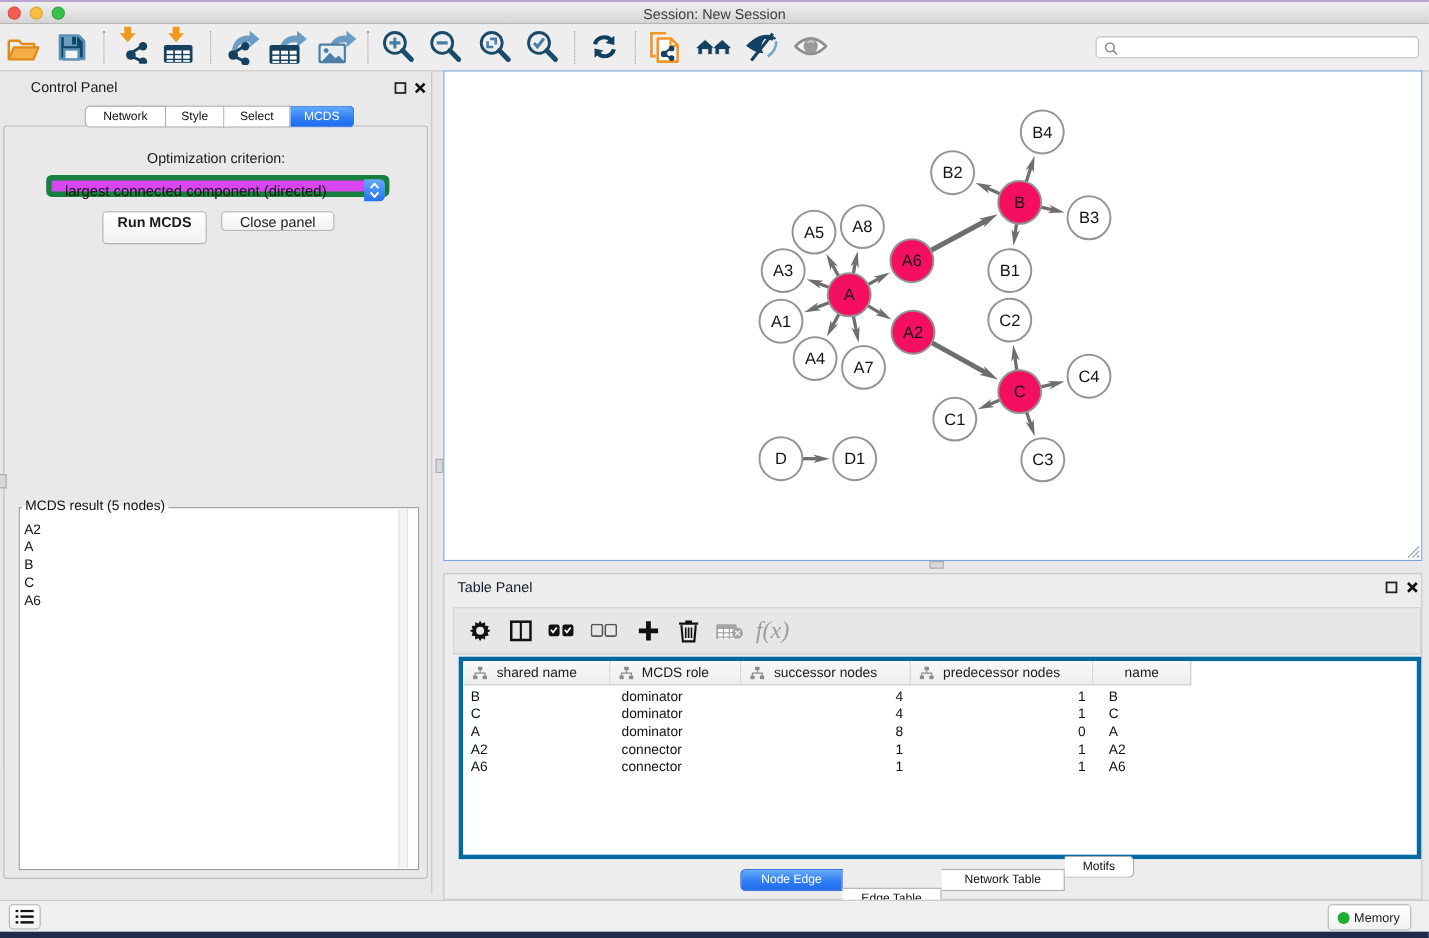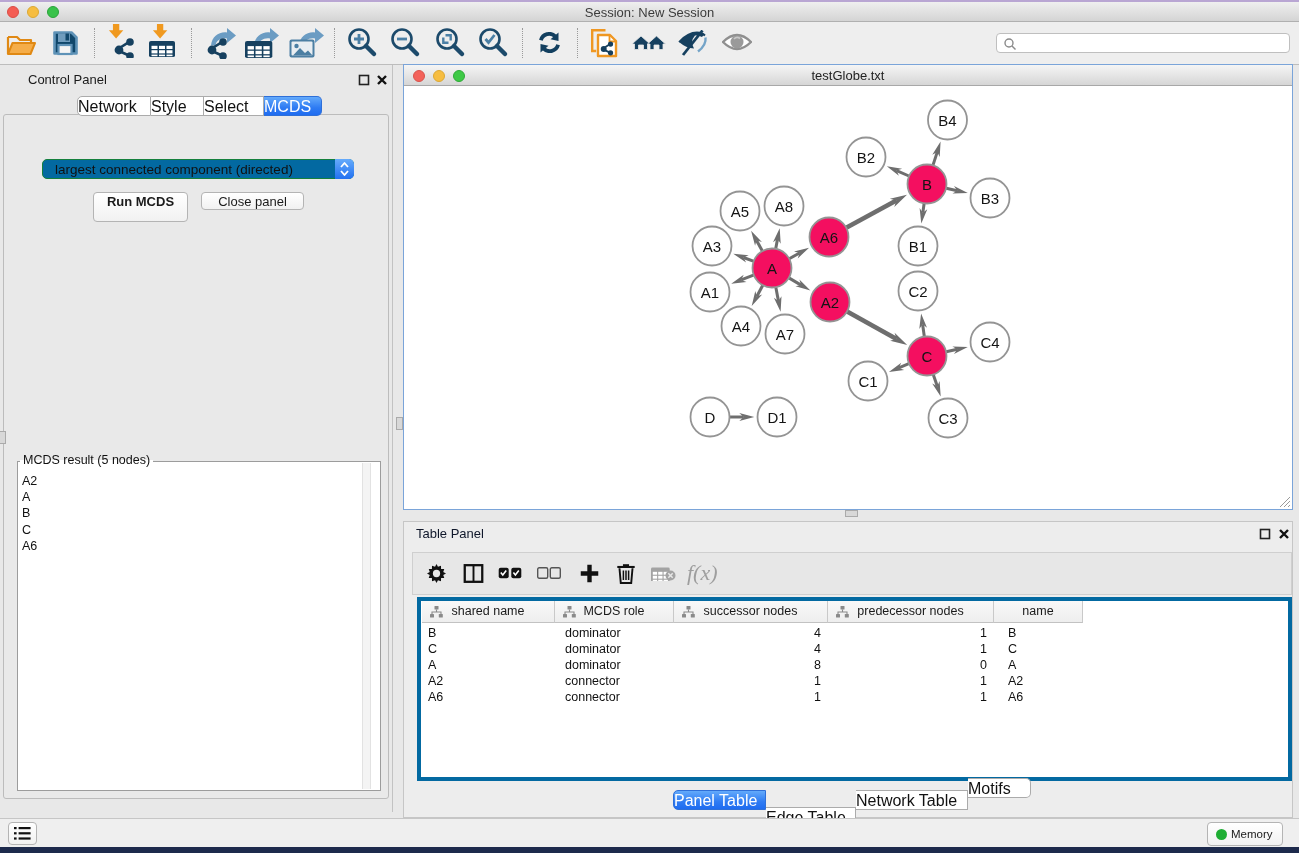--- a/index.html
+++ b/index.html
@@ -1,20 +1,20 @@
 <!DOCTYPE html>
 <html><head><meta charset="utf-8"><style>
 *{margin:0;padding:0;box-sizing:border-box;}
 html,body{width:1299px;height:853px;overflow:hidden;}
 body{font-family:"Liberation Sans",sans-serif;background:#e8e8e8;position:relative;}
 .abs{position:absolute;}
 .light{border-radius:50%;width:12px;height:12px;display:inline-block;}
 .sep{position:absolute;top:28px;height:30px;border-left:1px dotted #9a9a9a;}
 .btn{position:absolute;background:linear-gradient(#ffffff,#f1f1f1);border:1px solid #b4b4b4;border-radius:4px;font-size:13px;color:#1a1a1a;text-align:center;}
-.tab{position:absolute;top:0;height:20px;background:#fff;border:1px solid #ababab;border-left:none;font-size:16px;color:#111;text-align:left;line-height:19px;}
+.tab{position:absolute;top:0;height:20px;background:#fff;border:1px solid #ababab;border-left:none;font-size:11px;color:#111;text-align:center;line-height:19px;}
 .tabsel{background:linear-gradient(#63aafb,#2e7bf3 60%,#1f6cf0);color:#fff;border-color:#2e6fd8;}
 .hcell{position:absolute;top:0;height:22px;background:linear-gradient(#f8f8f8,#eeeeee);border-right:1px solid #c9c9c9;border-bottom:1px solid #c2c2c2;font-size:12.5px;color:#1a1a1a;}
 .hlabel{position:absolute;top:3px;width:100%;text-align:center;}
 .trow{position:absolute;font-size:12.5px;color:#111;white-space:pre;}
 </style></head>
 <body>
 
 <div class="abs" style="left:0;top:0;width:1299px;height:2px;background:#b9a6d3;"></div>
 <div class="abs" style="left:0;top:2px;width:1299px;height:20px;background:linear-gradient(#efefef,#d4d4d4);border-bottom:1px solid #b0b0b0;">
   <span class="light" style="position:absolute;left:7px;top:4px;background:#f45d54;border:0.5px solid #da4e46;"></span>
@@ -196,47 +196,42 @@
   <svg class="abs" style="left:376px;top:9px" width="12" height="12">
       <path d="M2,2 L10,10 M10,2 L2,10" stroke="#111" stroke-width="2.4"></path>
     </svg>
   <div class="abs" style="left:3px;top:49px;width:386px;height:685px;background:#e9e9e9;border:1px solid #bcbcbc;border-radius:3px;"></div>
   <div class="abs" style="left:0;top:31px;width:393px;height:20px;">
       <div class="tab" style="left:77px;width:74px;border-left:1px solid #ababab;border-radius:5px 0 0 5px;">Network</div>
       <div class="tab" style="left:151px;width:53px;">Style</div>
       <div class="tab" style="left:204px;width:60px;">Select</div>
       <div class="tab tabsel" style="left:264px;width:58px;border-radius:0 5px 5px 0;">MCDS</div>
     </div>
-  <div class="abs" style="left:42px;top:94px;width:312px;height:20px;background:#0369a1;border:1px solid #15803d;border-radius:5px;">
+  <div class="abs" style="left:0;top:71px;width:393px;text-align:center;font-size:13px;color:#1a1a1a;">Optimization criterion:</div>
+  <div class="abs" style="left:42px;top:94px;width:312px;height:20px;background:#d946ef;border:5px solid #15803d;border-radius:5px;">
     <div class="abs" style="left:12px;top:2px;font-size:13.5px;color:#111;">largest connected component (directed)</div>
     <div class="abs" style="right:-1px;top:-1px;width:19px;height:20px;background:linear-gradient(#66abfb,#2271f1);border-radius:0 5px 5px 0;">
       <svg width="19" height="20" viewBox="0 0 19 20">
           <path d="M6,8 L9.5,4 L13,8 M6,12 L9.5,16 L13,12" fill="none" stroke="#fff" stroke-width="1.8" stroke-linejoin="round"></path>
         </svg>
     </div>
   </div>
   <div class="btn" style="left:93px;top:127px;width:95px;height:30px;line-height:17px;font-weight:bold;">Run MCDS</div>
   <div class="btn" style="left:201px;top:127px;width:103px;height:18px;line-height:17px;">Close panel</div>
   <div class="abs" style="left:17px;top:396px;width:364px;height:330px;background:#fff;border:1px solid #9c9c9c;"></div>
   <div class="abs" style="left:362px;top:398px;width:9px;height:326px;background:#f4f4f4;border-left:1px solid #e2e2e2;border-right:1px solid #e2e2e2;"></div>
   <div class="abs" style="left:20px;top:388px;font-size:12.5px;color:#111;padding:0 3px;background:linear-gradient(#e9e9e9 50%,#ffffff 50%);">MCDS result (5 nodes)</div>
   <div style="position:absolute;left:22px;top:409px;font-size:12.5px;color:#111;">A2</div>
     <div style="position:absolute;left:22px;top:425px;font-size:12.5px;color:#111;">A</div>
     <div style="position:absolute;left:22px;top:441px;font-size:12.5px;color:#111;">B</div>
     <div style="position:absolute;left:22px;top:458px;font-size:12.5px;color:#111;">C</div>
     <div style="position:absolute;left:22px;top:474px;font-size:12.5px;color:#111;">A6</div>
 </div>
 
 <div class="abs" style="left:403px;top:64px;width:890px;height:446px;border:1px solid #7aa4d9;background:#fff;">
-  <div class="abs" style="left:0;top:0;width:888px;height:21px;background:linear-gradient(#f5f5f5,#d6d6d6);border-bottom:1px solid #a8a8a8;">
-    <span class="light" style="position:absolute;left:9px;top:5px;background:#f3625a;border:0.5px solid #d8534c;"></span>
-    <span class="light" style="position:absolute;left:29px;top:5px;background:#f6bd41;border:0.5px solid #dca833;"></span>
-    <span class="light" style="position:absolute;left:49px;top:5px;background:#3ec946;border:0.5px solid #2eaa38;"></span>
-    <div style="position:absolute;left:0;width:100%;top:3px;text-align:center;font-size:13px;color:#222;">testGlobe.txt</div>
-  </div>
   <svg width="888" height="422" style="position:absolute;left:0;top:21px;">
       <line x1="350.7" y1="188.7" x2="337.2" y2="193.9" stroke="#6e6e6e" stroke-width="3.0"></line>
       <polygon points="327.2,197.8 339.7,188.8 337.2,193.9 342.6,196.0" fill="#6e6e6e"></polygon>
       <line x1="350.6" y1="175.6" x2="339.5" y2="171.5" stroke="#6e6e6e" stroke-width="3.0"></line>
       <polygon points="329.3,167.8 344.7,169.3 339.5,171.5 342.1,176.6" fill="#6e6e6e"></polygon>
       <line x1="358.9" y1="165.9" x2="352.4" y2="154.2" stroke="#6e6e6e" stroke-width="3.0"></line>
       <polygon points="347.1,144.8 357.9,156.0 352.4,154.2 351.1,159.8" fill="#6e6e6e"></polygon>
       <line x1="371.5" y1="163.8" x2="373.6" y2="152.9" stroke="#6e6e6e" stroke-width="3.0"></line>
       <polygon points="375.7,142.3 376.7,157.8 373.6,152.9 369.0,156.3" fill="#6e6e6e"></polygon>
       <line x1="359.3" y1="198.3" x2="352.8" y2="210.5" stroke="#6e6e6e" stroke-width="3.0"></line>
@@ -444,21 +439,21 @@
       <div class="trow" style="left:144px;top:73px;">connector</div>
       <div class="trow" style="left:290px;top:73px;width:110px;text-align:right;">1</div>
       <div class="trow" style="left:456px;top:73px;width:110px;text-align:right;">1</div>
       <div class="trow" style="left:587px;top:73px;">A2</div>
       <div class="trow" style="left:7px;top:89px;">A6</div>
       <div class="trow" style="left:144px;top:89px;">connector</div>
       <div class="trow" style="left:290px;top:89px;width:110px;text-align:right;">1</div>
       <div class="trow" style="left:456px;top:89px;width:110px;text-align:right;">1</div>
       <div class="trow" style="left:587px;top:89px;">A6</div>
   </div>
-  <div class="tab tabsel" style="left:269px;top:268px;width:93px;border-left:1px solid #2e6fd8;border-radius:5px 0 0 5px;">Panel Table</div>
+  <div class="tab tabsel" style="left:269px;top:268px;width:93px;border-left:1px solid #2e6fd8;border-radius:5px 0 0 5px;">Node Edge</div>
     <div class="tab" style="left:362px;top:268px;width:90px;margin-top:17px;">Edge Table</div>
     <div class="tab" style="left:452px;top:268px;width:112px;">Network Table</div>
     <div class="tab" style="left:564px;top:256px;width:63px;border-radius:0 5px 5px 0;">Motifs</div>
 </div>
 
 <div class="abs" style="left:0;top:818px;width:1299px;height:29px;background:#efefef;border-top:1px solid #c6c6c6;padding-left:14px;">
   <div class="btn" style="left:8px;top:3px;width:29px;height:23px;">
     <svg width="17" height="13" viewBox="0 0 17 13" style="margin-top:4px">
         <g fill="#111">
           <rect x="0" y="0" width="2.6" height="2.2"></rect>

